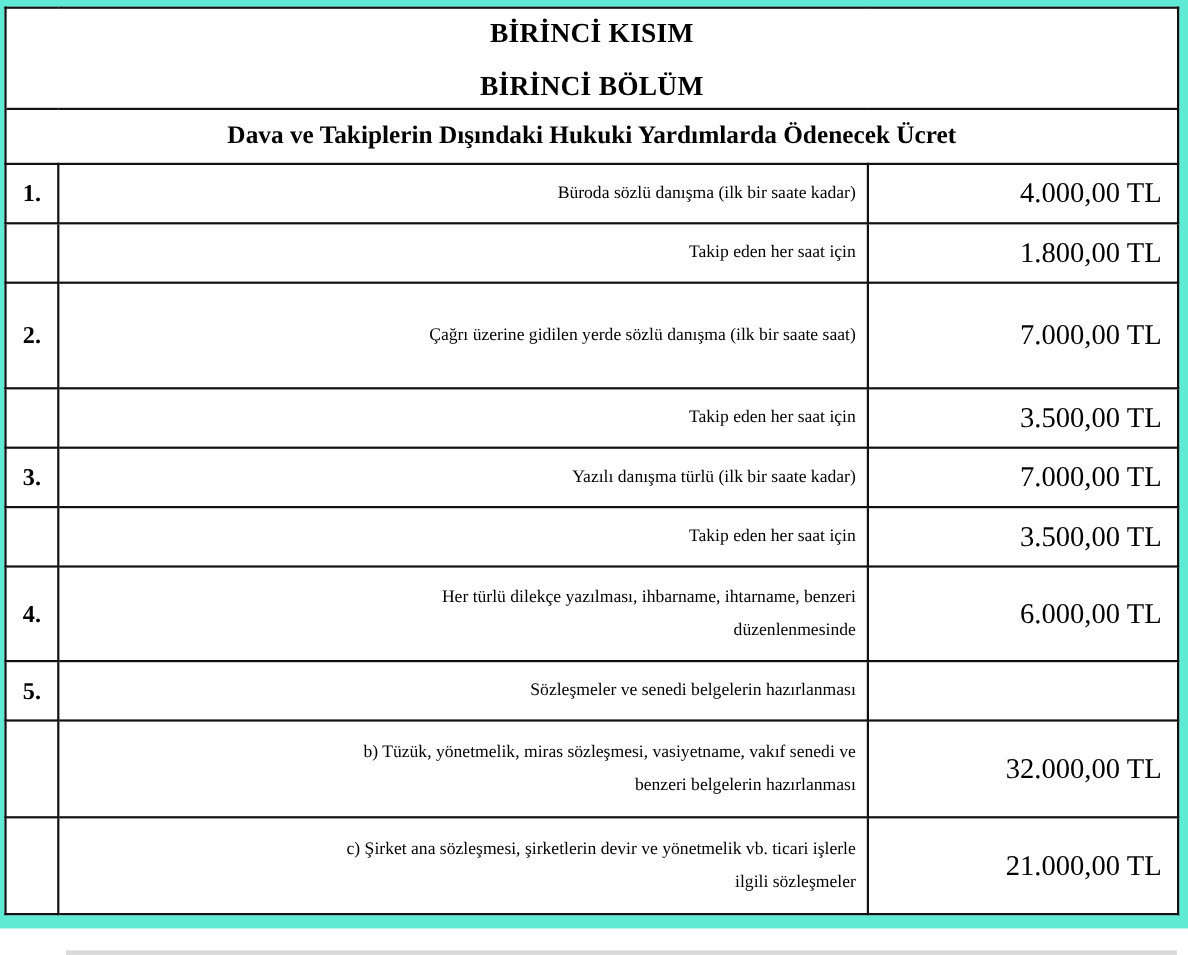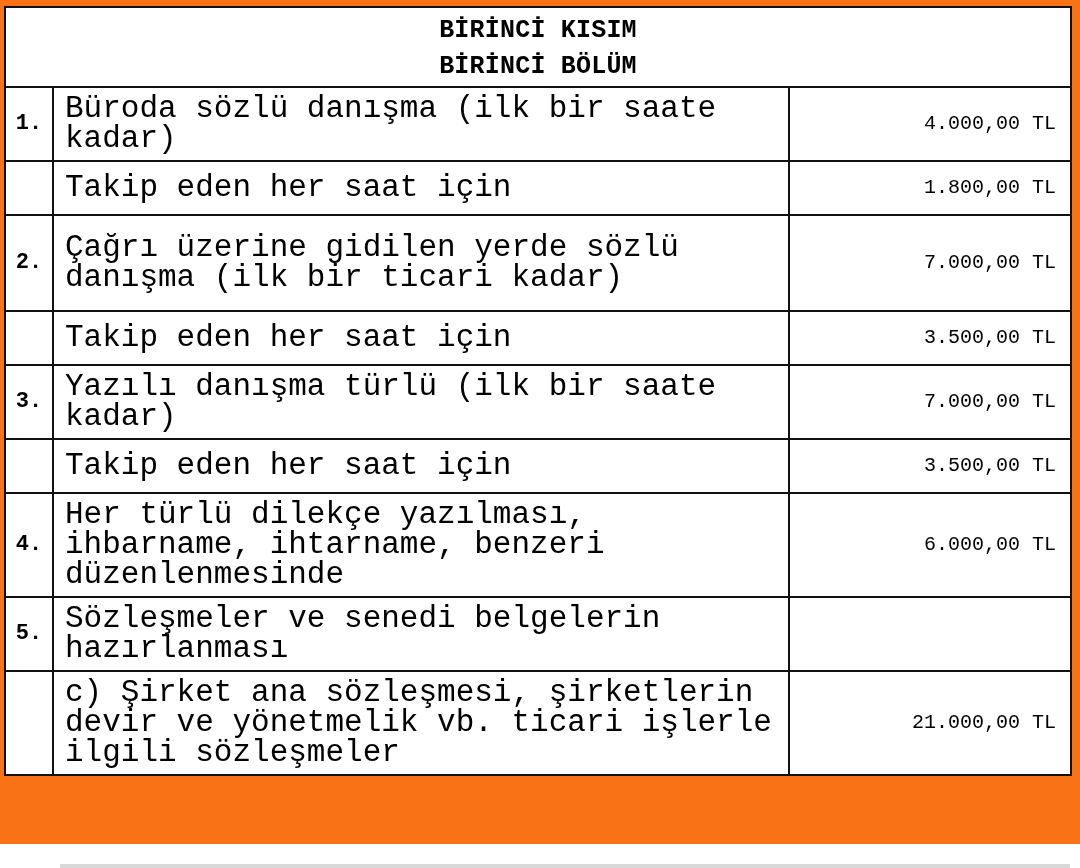--- a/index.html
+++ b/index.html
@@ -13,22 +13,21 @@
     height: 868px;
     font-family: "Liberation Serif", "DejaVu Serif", serif;
     color: #000000;
     overflow: hidden;
   }
 
   .page {
     position: relative;
     width: 1080px;
     height: 844px;
-    background: #f97316;
-    font-family: Liberation Mono, monospace;
+    background: #5eead4;
   }
 
   
   .fee-table {
     position: absolute;
     left: 4px;
     top: 6px;
     width: 1066px;
     border-collapse: collapse;
     table-layout: fixed;
@@ -56,51 +55,51 @@
     padding: 6px 0 2px 0 !important;
   }
   .hdr-gray .line {
     font-weight: bold;
     font-size: 25px;
     line-height: 34px;
     letter-spacing: 0.2px;
     white-space: nowrap;
   }
   .hdr-gray .line + .line {
-    margin-top: 2px;
+    margin-top: 14px;
   }
 
   .hdr-title {
     text-align: center;
     font-weight: bold;
     font-size: 23px;
     line-height: 30px;
     padding: 8px 6px 10px 6px !important;
     white-space: nowrap;
   }
 
   
   .num-cell {
     text-align: center;
     font-weight: bold;
     font-size: 22px;
     line-height: 26px;
   }
 
   .desc-cell {
-    text-align: left;
-    font-size: 31px;
+    text-align: right;
+    font-size: 16px;
     line-height: 30px;
     padding: 6px 10px 6px 11px !important;
     vertical-align: middle;
   }
 
   .price-cell {
     text-align: right;
-    font-size: 20px;
+    font-size: 26px;
     line-height: 30px;
     padding: 6px 14px 6px 8px !important;
     white-space: nowrap;
     vertical-align: middle;
   }
 
   
   tr.r-h46 td { height: 40px; }
   tr.r-h88 td { height: 82px; }
   tr.r-h78 td { height: 72px; }
@@ -131,41 +130,44 @@
     </colgroup>
     <tbody>
 
       <tr>
         <td class="hdr-gray" colspan="3">
           <div class="line">BİRİNCİ KISIM</div>
           <div class="line">BİRİNCİ BÖLÜM</div>
         </td>
       </tr>
 
+      <tr>
+        <td class="hdr-title" colspan="3">Dava ve Takiplerin Dışındaki Hukuki Yardımlarda Ödenecek Ücret</td>
+      </tr>
 
       <tr class="r-h46">
         <td class="num-cell">1.</td>
         <td class="desc-cell">
           <span>Büroda sözlü danışma (ilk bir saate kadar)</span>
         </td>
         <td class="price-cell">4.000,00 TL</td>
       </tr>
 
       <tr class="r-h46">
         <td class="num-cell"></td>
         <td class="desc-cell">
           <span>Takip eden her saat için</span>
         </td>
         <td class="price-cell">1.800,00 TL</td>
       </tr>
 
       <tr class="r-h88">
         <td class="num-cell">2.</td>
         <td class="desc-cell">
-          <span>Çağrı üzerine gidilen yerde sözlü danışma (ilk bir ticari kadar)</span>
+          <span>Çağrı üzerine gidilen yerde sözlü danışma (ilk bir saate saat)</span>
         </td>
         <td class="price-cell">7.000,00 TL</td>
       </tr>
 
       <tr class="r-h46">
         <td class="num-cell"></td>
         <td class="desc-cell">
           <span>Takip eden her saat için</span>
         </td>
         <td class="price-cell">3.500,00 TL</td>
@@ -198,20 +200,28 @@
 
       <tr class="r-h46">
         <td class="num-cell">5.</td>
         <td class="desc-cell">
           <span>Sözleşmeler ve senedi belgelerin hazırlanması</span>
         </td>
         <td class="price-cell"></td>
       </tr>
 
 
+      <tr class="r-h80">
+        <td class="num-cell"></td>
+        <td class="desc-cell">
+          <span>b) Tüzük, yönetmelik, miras sözleşmesi, vasiyetname, vakıf senedi ve</span>
+          <span class="l2">benzeri belgelerin hazırlanması</span>
+        </td>
+        <td class="price-cell">32.000,00 TL</td>
+      </tr>
 
       <tr class="r-h80">
         <td class="num-cell"></td>
         <td class="desc-cell">
           <span>c) Şirket ana sözleşmesi, şirketlerin devir ve yönetmelik vb. ticari işlerle</span>
           <span class="l2">ilgili sözleşmeler</span>
         </td>
         <td class="price-cell">21.000,00 TL</td>
       </tr>
 

